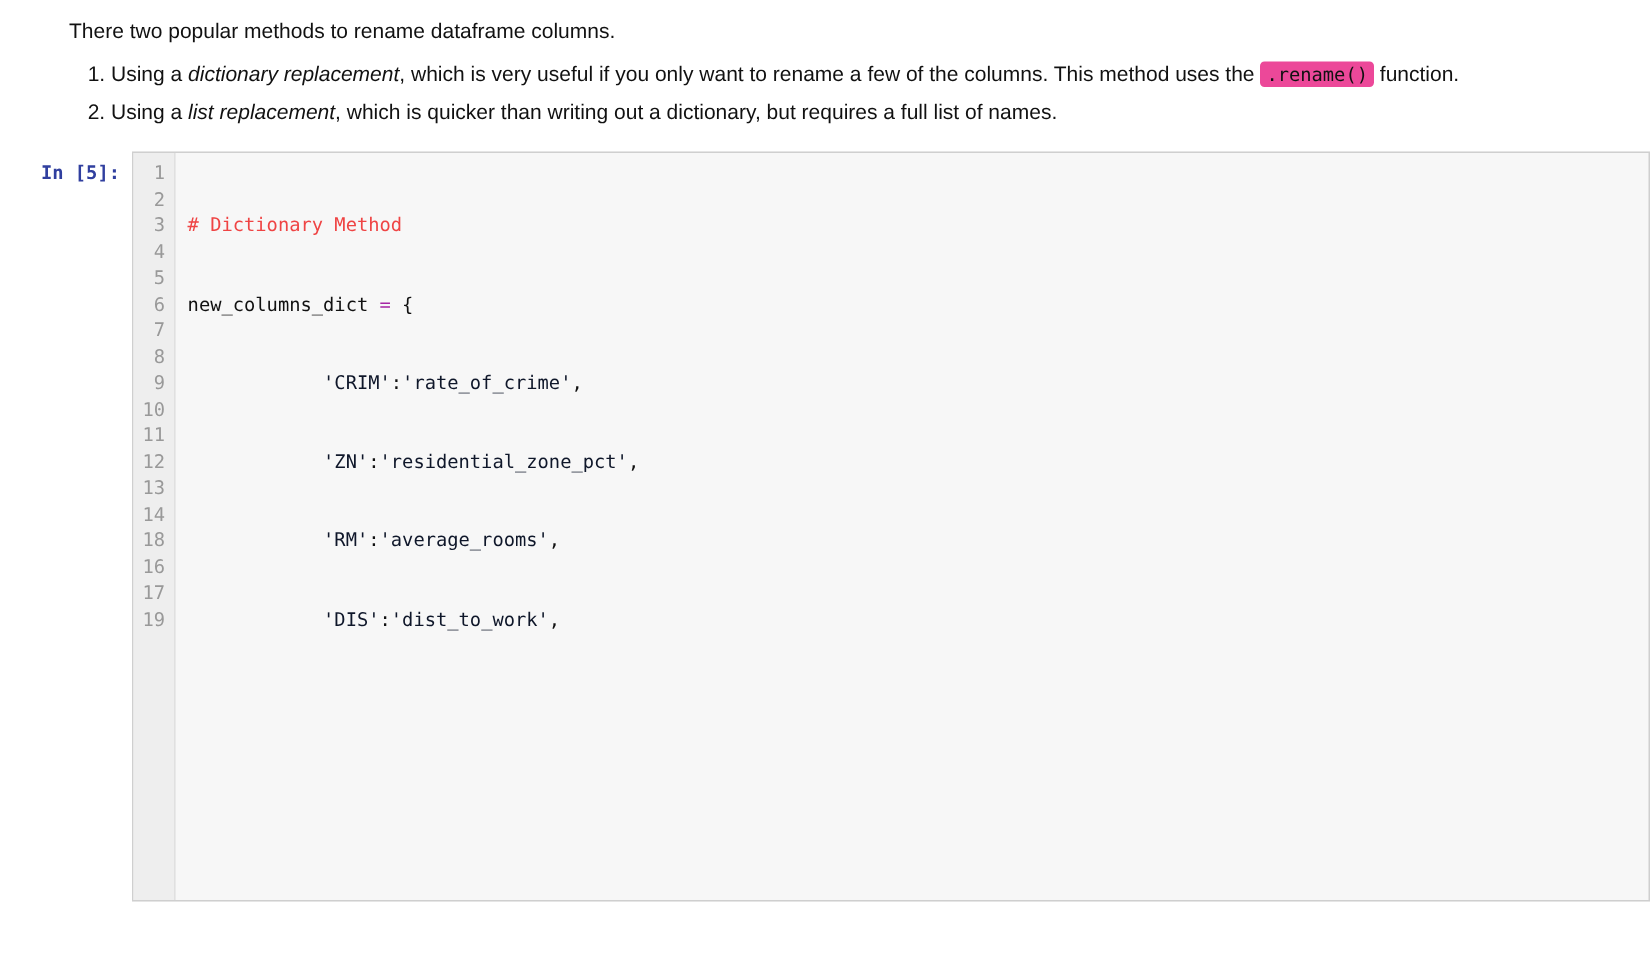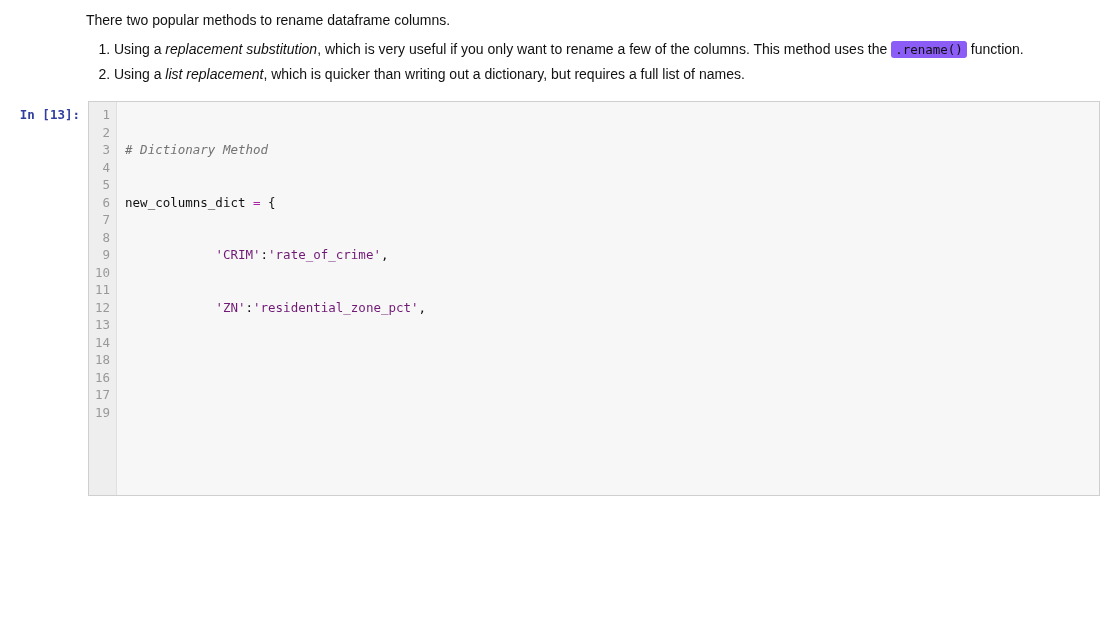--- a/index.html
+++ b/index.html
@@ -8,34 +8,34 @@
     background: #fff;
     font-family: -apple-system, BlinkMacSystemFont, "Segoe UI", Helvetica, Arial, sans-serif;
     font-size: 14px;
     color: #111;
     width: 1100px;
   }
   .doc {
     padding: 10px 0 20px 0;
   }
   .mdcell {
-    margin: 0 0 16px 86px;
+    margin: 0 0 16px 46px;
     max-width: 980px;
     line-height: 1.5;
   }
   .mdcell ol {
     margin: 8px 0 0 0;
     padding-left: 28px;
   }
   .mdcell li { margin-bottom: 4px; }
   em { font-style: italic; }
   code.inline {
     font-family: "Menlo", "Consolas", monospace;
     font-size: 12.5px;
-    background: #8b5cf6;
+    background: #ec4899;
     padding: 1px 4px;
     border-radius: 3px;
   }
 
   .cell-row {
     display: flex;
     align-items: flex-start;
     margin-bottom: 10px;
   }
   .prompt {
@@ -67,43 +67,43 @@
     border-right: 1px solid #e0e0e0;
   }
   .gutter div { height: 17.5px; }
   .code {
     padding: 4px 8px;
     white-space: pre;
     overflow-x: auto;
     flex: 1;
   }
   .code div { height: 17.5px; }
-  .c-comment { color: #737373; font-style: italic; }
+  .c-comment { color: #ef4444; }
   .c-op      { color: #a626a4; }
-  .c-str     { color: #701a75; }
+  .c-str     { color: #0f172a; }
 </style>
 </head>
 <body>
 
 <div class="doc">
 
   <div class="mdcell">
     <div>There two popular methods to rename dataframe columns.</div>
     <ol>
       <li>
-        <span>Using a </span><em>replacement substitution</em><span>, which is very useful if you only want to rename a few of the columns. This method uses the </span><code class="inline">.rename()</code><span> function.</span>
+        <span>Using a </span><em>dictionary replacement</em><span>, which is very useful if you only want to rename a few of the columns. This method uses the </span><code class="inline">.rename()</code><span> function.</span>
       </li>
       <li>
         <span>Using a </span><em>list replacement</em><span>, which is quicker than writing out a dictionary, but requires a full list of names.</span>
       </li>
     </ol>
   </div>
 
   <div class="cell-row">
-    <div class="prompt in">In [13]:</div>
+    <div class="prompt in">In [5]:</div>
     <div class="code-area">
       <div class="gutter" id="gutter">
           <div>1</div>
           <div>2</div>
           <div>3</div>
           <div>4</div>
           <div>5</div>
           <div>6</div>
           <div>7</div>
           <div>8</div>
@@ -116,20 +116,22 @@
           <div>18</div>
           <div>16</div>
           <div>17</div>
           <div>19</div>
         </div>
       <div class="code">
         <div><span class="c-comment"># Dictionary Method</span></div>
         <div><span>new_columns_dict </span><span class="c-op">=</span><span> {</span></div>
         <div>            <span class="c-str">'CRIM'</span>:<span class="c-str">'rate_of_crime'</span>,</div>
         <div>            <span class="c-str">'ZN'</span>:<span class="c-str">'residential_zone_pct'</span>,</div>
+        <div>            <span class="c-str">'RM'</span>:<span class="c-str">'average_rooms'</span>,</div>
+        <div>            <span class="c-str">'DIS'</span>:<span class="c-str">'dist_to_work'</span>,</div>
         
         
         
         
         
         
         
         
       </div>
     </div>

